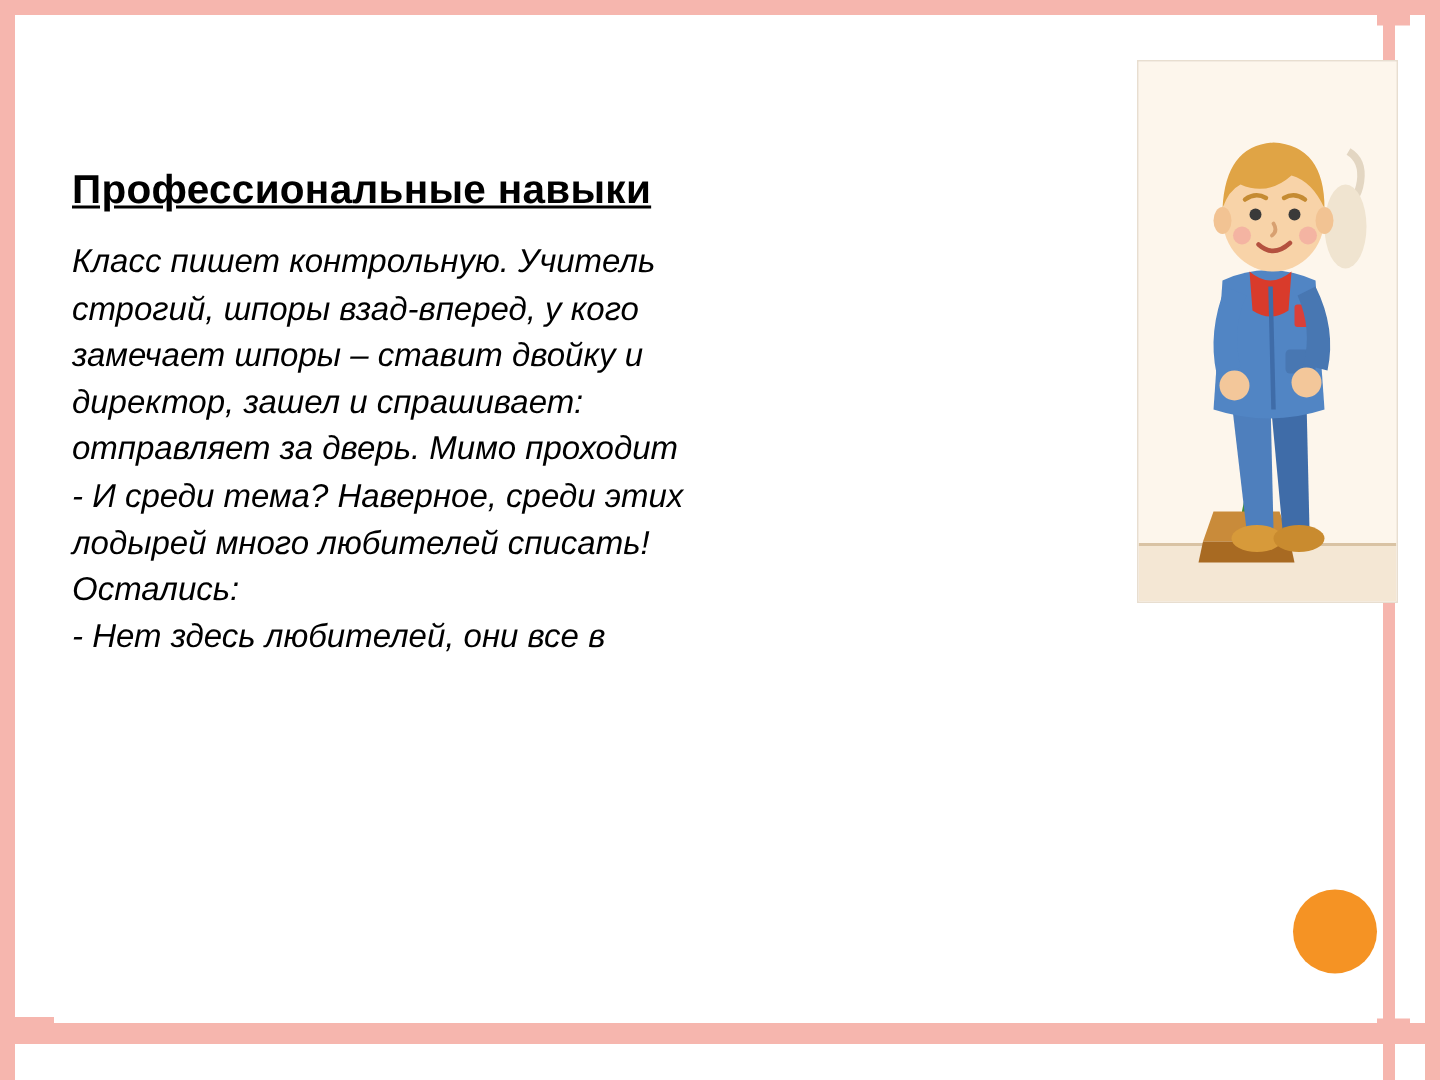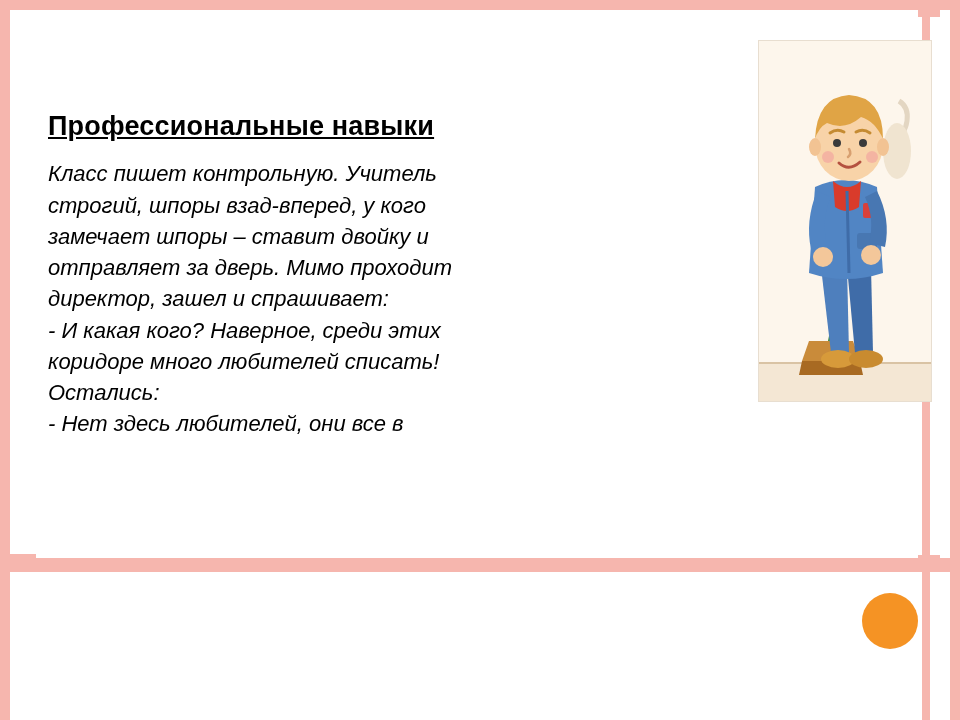--- a/index.html
+++ b/index.html
@@ -9,21 +9,21 @@
   body {
     width: 960px;
     height: 720px;
     background: #ffffff;
     font-family: "Liberation Sans", sans-serif;
     overflow: hidden;
   }
   .slide {
     position: relative;
     width: 960px;
-    height: 572px;
+    height: 696px;
     background: #ffffff;
     box-sizing: border-box;
   }
   
   .frame-top {
     position: absolute;
     left: 0;
     top: 0;
     width: 960px;
     height: 10px;
@@ -153,24 +153,24 @@
   <div class="frame-corner-dash-tr"></div>
   <div class="frame-corner-dash-br"></div>
   <div class="frame-bottom-left-notch"></div>
 
   <div class="content">
     <div class="heading">Профессиональные навыки</div>
     <div class="body-text">
       <span class="ln">Класс пишет контрольную. Учитель</span>
       <span class="ln">строгий, шпоры взад-вперед, у кого</span>
       <span class="ln">замечает шпоры – ставит двойку и</span>
+      <span class="ln">директор, зашел и спрашивает:</span>
       <span class="ln">отправляет за дверь. Мимо проходит</span>
-      <span class="ln">директор, зашел и спрашивает:</span>
-      <span class="ln">- И какая кого? Наверное, среди этих</span>
-      <span class="ln">коридоре много любителей списать!</span>
+      <span class="ln">- И среди тема? Наверное, среди этих</span>
+      <span class="ln">лодырей много любителей списать!</span>
       <span class="ln">Остались:</span>
       <span class="ln">- Нет здесь любителей, они все в</span>
     </div>
   </div>
 
   <div class="illustration">
     <svg width="172" height="360" viewBox="0 0 172 360" xmlns="http://www.w3.org/2000/svg">
       <rect x="0" y="0" width="172" height="360" fill="#fdf6ec"></rect>
 
       <rect x="0" y="322" width="172" height="38" fill="#f4e7d4"></rect>

